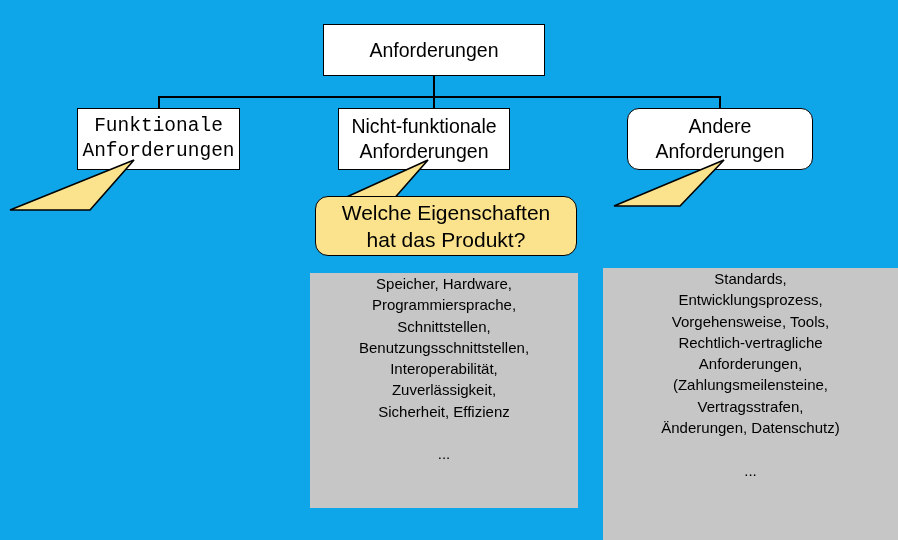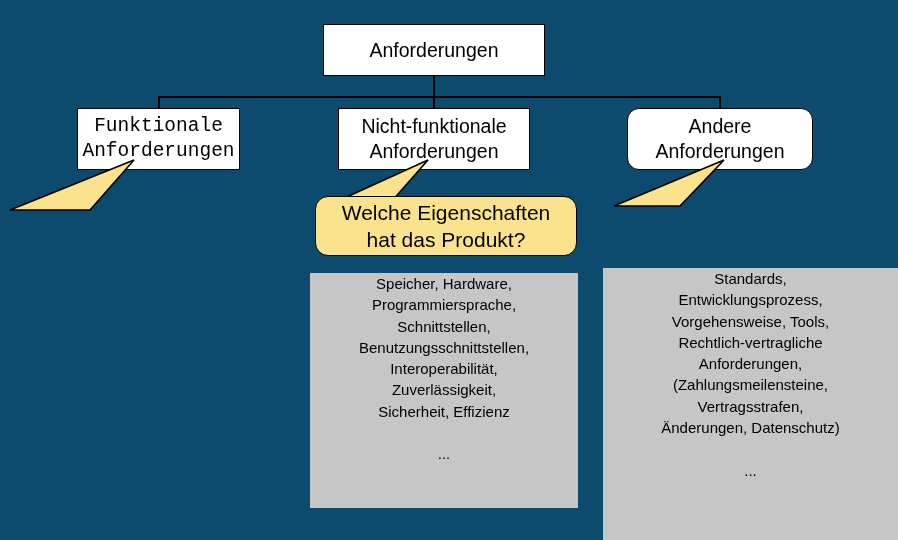--- a/index.html
+++ b/index.html
@@ -9,42 +9,42 @@
     background: #ffffff;
   }
   body {
     font-family: "Liberation Sans", "DejaVu Sans", sans-serif;
     color: #000000;
   }
   #canvas {
     position: relative;
     width: 898px;
     height: 540px;
-    background: #0c4a6e;
+    background: #0ea5e9;
     overflow: hidden;
   }
   
   .node {
     position: absolute;
     box-sizing: border-box;
     border: 1.6px solid #000000;
     background: #ffffff;
     display: flex;
     align-items: center;
     justify-content: center;
     text-align: center;
     line-height: 1.28;
     font-size: 19.5px;
     color: #000000;
     z-index: 4;
     white-space: pre-line;
   }
   #node-root   { left: 323px; top: 24px;  width: 222px; height: 52px; }
   #node-func   { left: 77px;  top: 108px; width: 163px; height: 62px; font-family: Liberation Mono, monospace; }
-  #node-nonfunc{ left: 338px; top: 108px; width: 192px; height: 62px; text-align: center; }
+  #node-nonfunc{ left: 338px; top: 108px; width: 172px; height: 62px; text-align: center; }
   #node-other  { left: 627px; top: 108px; width: 186px; height: 62px; border-radius: 12px; }
 
   
   .conn {
     position: absolute;
     background: #000000;
     z-index: 2;
   }
   .conn-v { width: 1.6px; }
   .conn-h { height: 1.6px; }

